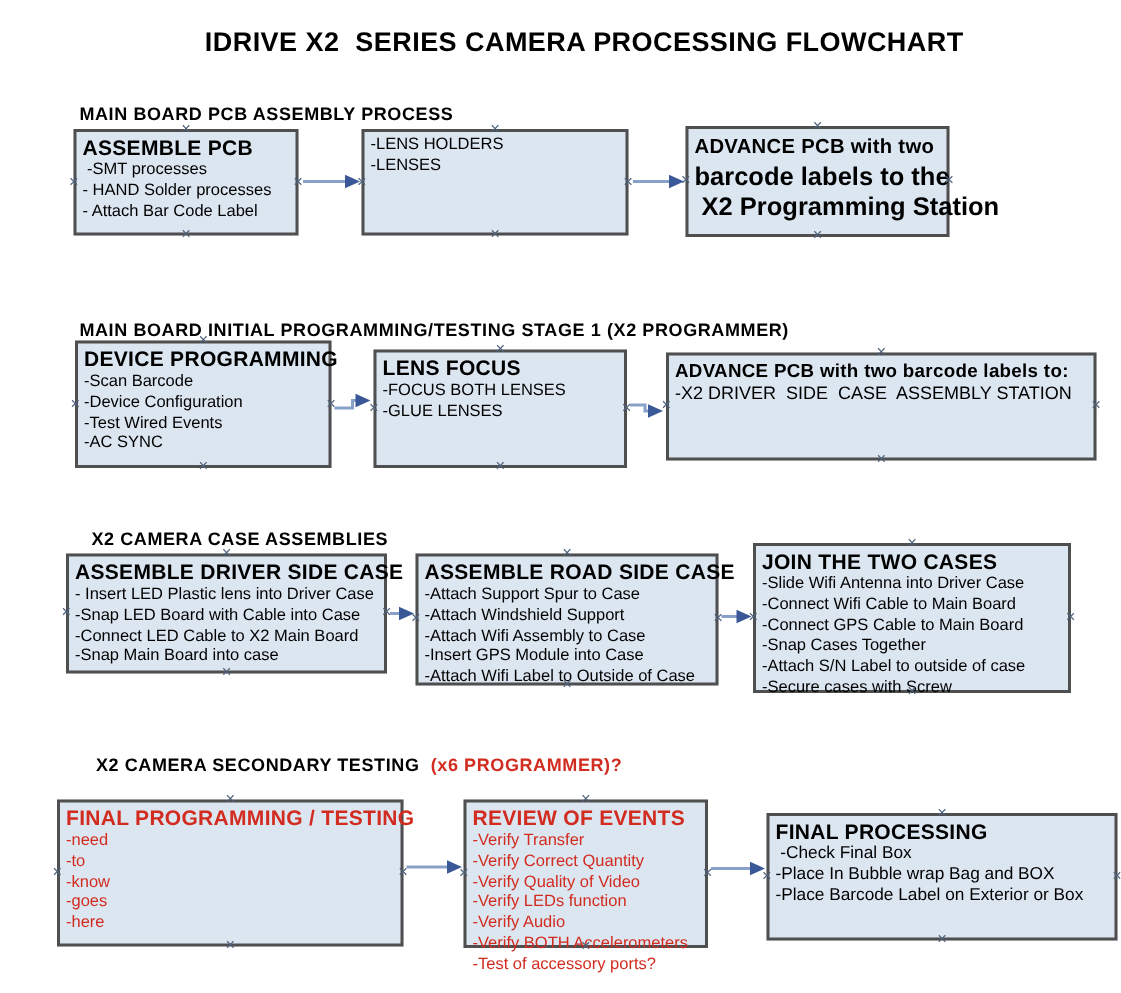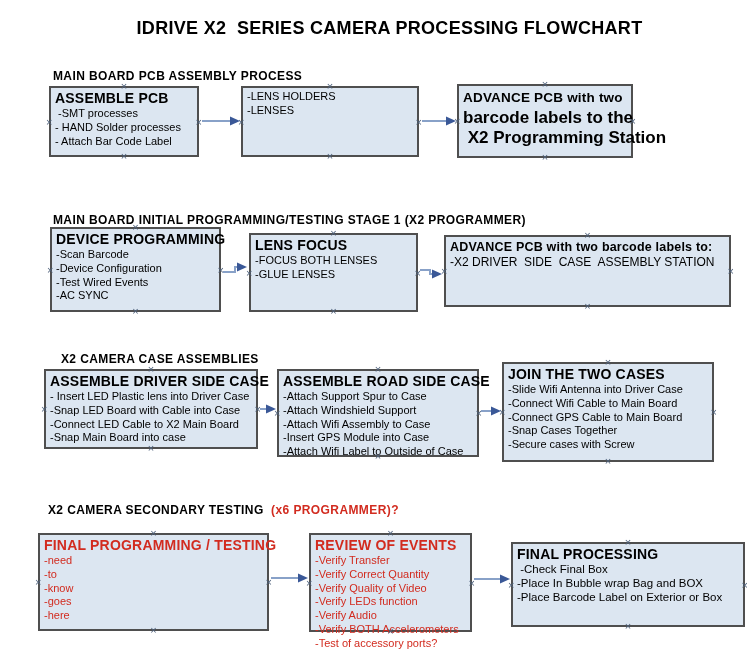--- a/index.html
+++ b/index.html
@@ -151,28 +151,29 @@
     <span class="handle h-left">×</span>
     <span class="handle h-right">×</span>
   </div>
 
   <div class="flowbox" style="left:486px;top:362px;width:212px;height:100px;">
     <div class="box-header">JOIN THE TWO CASES</div>
     <div class="box-line">-Slide Wifi Antenna into Driver Case</div>
     <div class="box-line">-Connect Wifi Cable to Main Board</div>
     <div class="box-line">-Connect GPS Cable to Main Board</div>
     <div class="box-line">-Snap Cases Together</div>
+    <div class="box-line">-Attach S/N Label to outside of case</div>
     <div class="box-line">-Secure cases with Screw</div>
     <span class="handle h-top">×</span>
     <span class="handle h-bottom">×</span>
     <span class="handle h-left">×</span>
     <span class="handle h-right">×</span>
   </div>
 
-  <div class="section-heading" style="left:17px;top:489px;">
+  <div class="section-heading" style="left:33px;top:489px;">
     <span>X2 CAMERA SECONDARY TESTING </span><span class="red-part"> (x6 PROGRAMMER)?</span>
   </div>
 
   <div class="flowbox red-box" style="left:22px;top:533px;width:231px;height:98px;">
     <div class="box-header">FINAL PROGRAMMING / TESTING</div>
     <div class="box-line">-need</div>
     <div class="box-line">-to</div>
     <div class="box-line">-know</div>
     <div class="box-line">-goes</div>
     <div class="box-line">-here</div>

